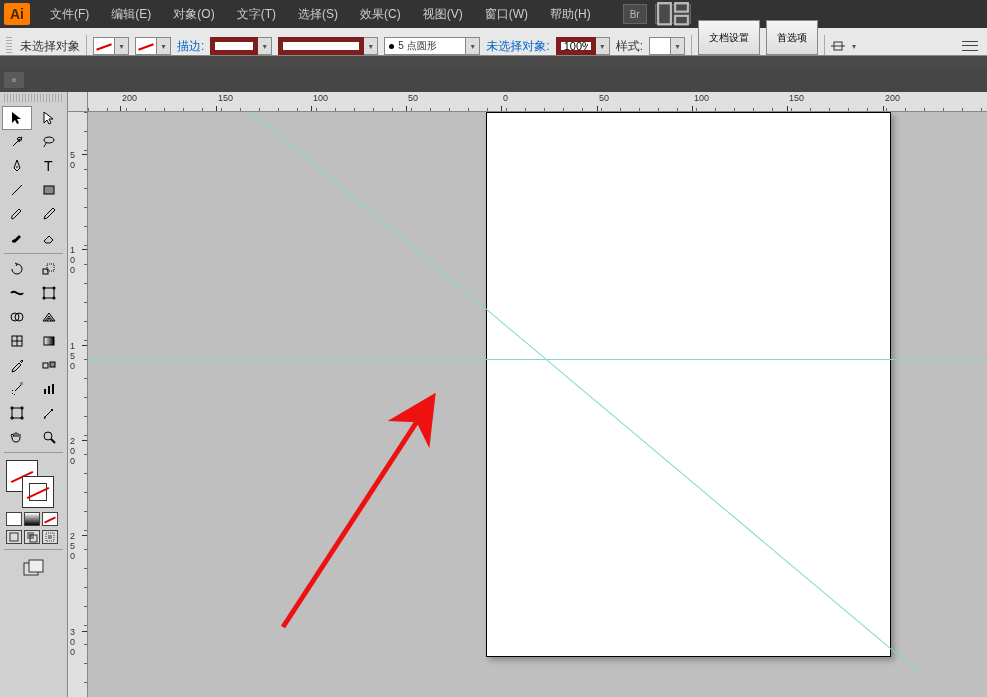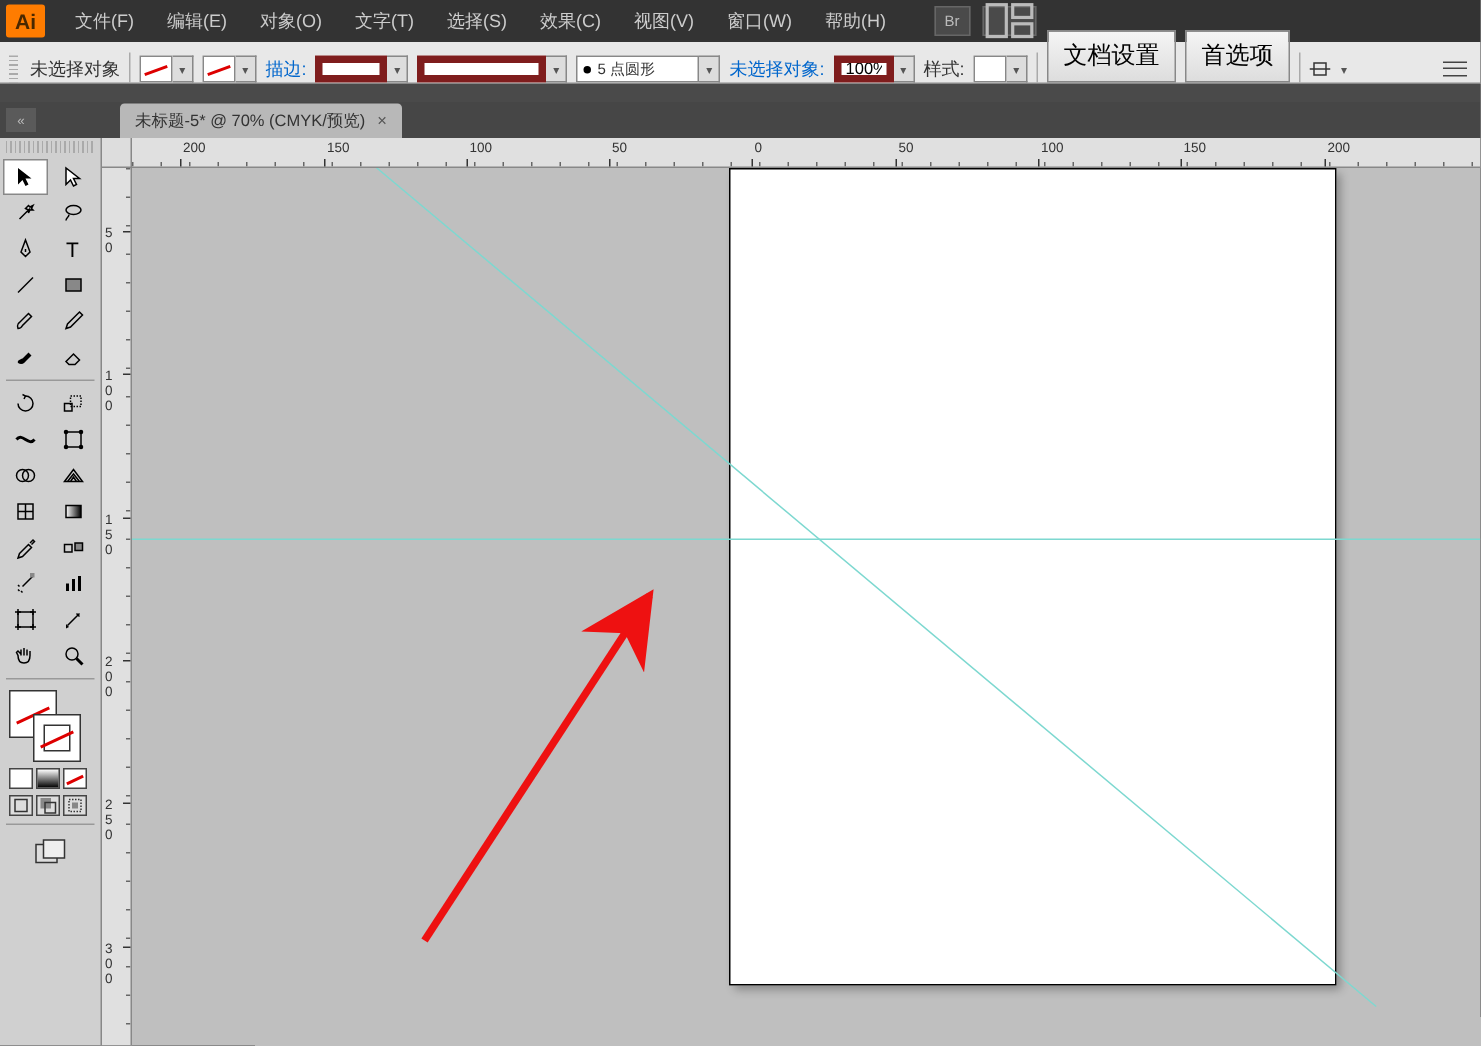--- a/index.html
+++ b/index.html
@@ -19,21 +19,21 @@
 .cb-label { color: #333; font-size: 12px; white-space: nowrap; }
 .cb-label.link { color: #0066cc; }
 .cb-sep { width: 1px; height: 20px; background: #aaa; }
 .cb-swatch { width: 22px; height: 18px; border: 1px solid #888; background: #fff; position: relative; }
 .cb-swatch.noslash::after { content: ''; position: absolute; left: 2px; right: 2px; top: 50%; border-top: 2px solid #d00; transform: rotate(-20deg); }
 .cb-dd { width: 14px; height: 18px; border: 1px solid #888; border-left: none; background: #ddd; display: flex; align-items: center; justify-content: center; font-size: 8px; color: #555; }
 .cb-dd::after { content: '▾'; }
 .cb-input { height: 18px; border: 5px solid #7f1d1d; background: #fff; font-size: 11px; padding: 0 3px; }
 .cb-brush-preview { width: 82px; height: 18px; border: 1px solid #888; background: #fff; display: flex; align-items: center; padding: 0 4px; gap: 4px; }
 .cb-brush-preview .dot { width: 5px; height: 5px; background: #000; border-radius: 50%; }
-.cb-button { height: 35px; border: 1px solid #888; background: linear-gradient(#f5f5f5,#ddd); font-size: 16px; padding: 0 10px; cursor: pointer; }
+.cb-button { height: 35px; border: 1px solid #888; background: linear-gradient(#f5f5f5,#ddd); font-size: 10px; padding: 0 10px; cursor: pointer; }
 .cb-menu-icon { width: 22px; height: 18px; display: flex; flex-direction: column; justify-content: space-around; padding: 3px; gap:1px; }
 .cb-menu-icon span { height: 1px; background: #444; }
 
 
 .gapbar { background: #4a4a4a; height: 12px; }
 
 
 .tabbar { background: #464646; height: 24px; position: relative; display: flex; align-items: flex-end; padding-left: 80px; }
 .tab-collapse-btn { position:absolute; left:4px; top:4px; width:20px; height:16px; background:#5a5a5a; display:flex; align-items:center; justify-content:center; color:#bbb; font-size:9px; }
 .tab-collapse-btn::after{content:'«';}
@@ -168,24 +168,20 @@
       <span></span>
       <span></span>
       <span></span>
     </div>
 </div>
 
 <div class="gapbar"></div>
 
 <div class="tabbar">
   <div class="tab-collapse-btn"></div>
-  <div class="doc-tab">
-    <span>未标题-5* @ 70% (CMYK/预览)</span>
-    <span class="close">×</span>
-  </div>
 </div>
 
 <div class="main">
 
   <div class="tools-wrap">
     <div class="tools-grip"></div>
     <div class="tools-grid">
       <div class="tool sel">
           <svg viewBox="0 0 16 16">
             <path d="M3 2l0 11 3-3 2 4 2-1-2-4 4 0z" fill="#000"></path>

